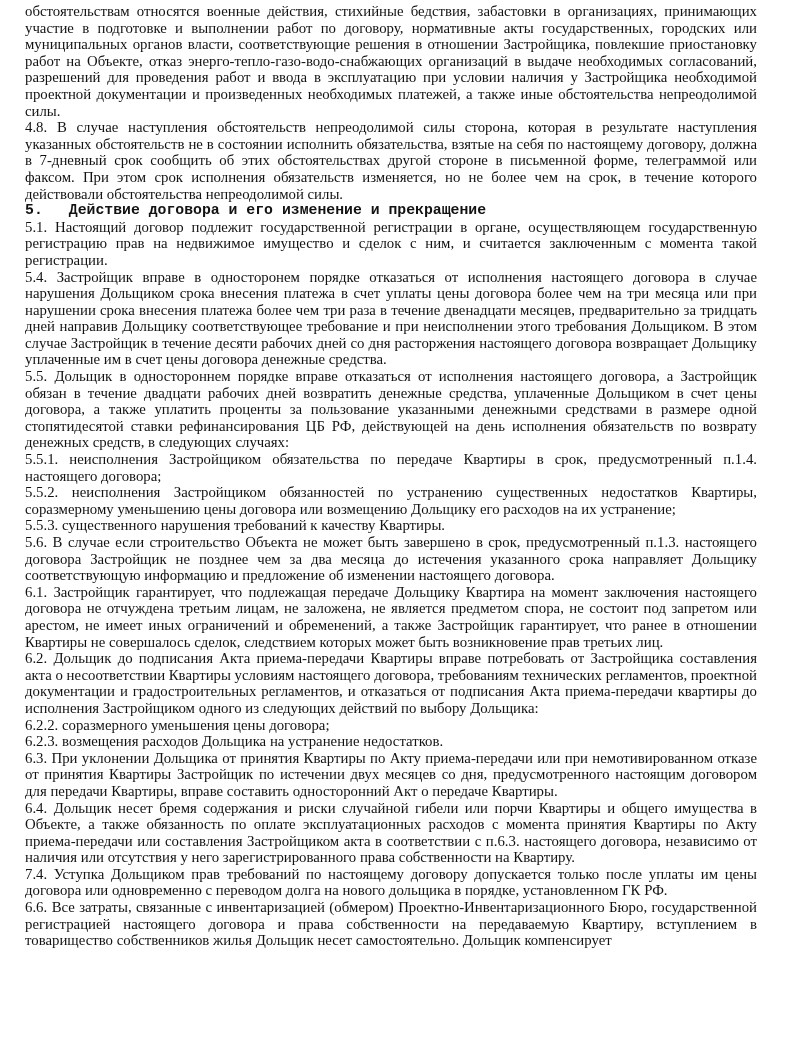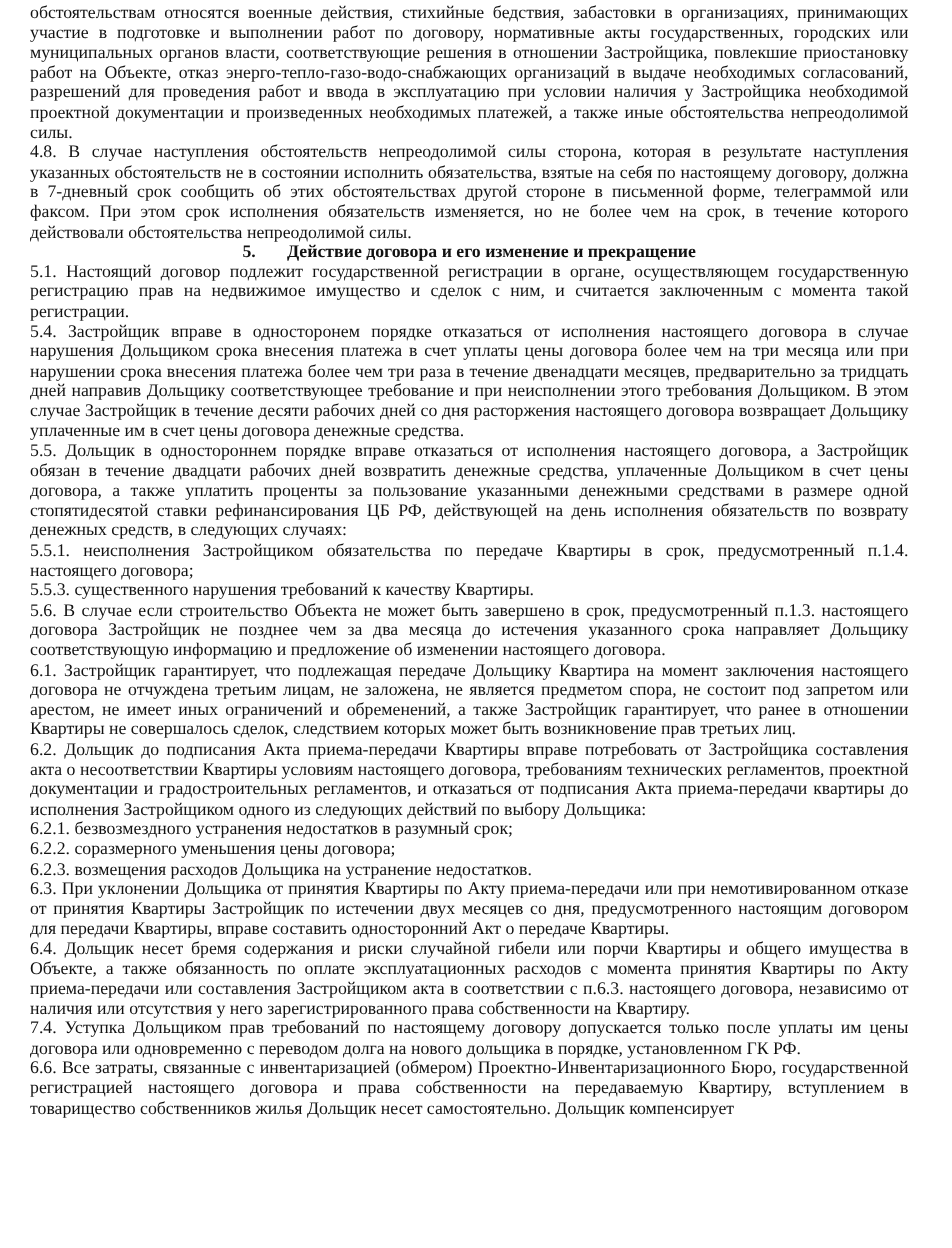--- a/index.html
+++ b/index.html
@@ -19,45 +19,45 @@
     font-size: 14.8px;
     line-height: 16.6px;
     color: #121212;
   }
   .doc-body p { margin: 0; }
   .para {
     text-align: justify;
     text-align-last: left;
   }
   .heading {
-    text-align: center;
     font-weight: bold;
+    font-family: Liberation Mono, monospace;
   }
   .heading .num {
     display: inline-block;
     margin-right: 26px;
   }
 </style>
 </head>
 <body>
 
 <div class="page">
   <div class="doc-body">
       <p class="para">обстоятельствам относятся военные действия, стихийные бедствия, забастовки в организациях, принимающих участие в подготовке и выполнении работ по договору, нормативные акты государственных, городских или муниципальных органов власти, соответствующие решения в отношении Застройщика, повлекшие приостановку работ на Объекте, отказ энерго-тепло-газо-водо-снабжающих организаций в выдаче необходимых согласований, разрешений для проведения работ и ввода в эксплуатацию при условии наличия у Застройщика необходимой проектной документации и произведенных необходимых платежей, а также иные обстоятельства непреодолимой силы.</p>
       <p class="para">4.8. В случае наступления обстоятельств непреодолимой силы сторона, которая в результате наступления указанных обстоятельств не в состоянии исполнить обязательства, взятые на себя по настоящему договору, должна в 7-дневный срок сообщить об этих обстоятельствах другой стороне в письменной форме, телеграммой или факсом. При этом срок исполнения обязательств изменяется, но не более чем на срок, в течение которого действовали обстоятельства непреодолимой силы.</p>
       <p class="heading"><span class="num">5.</span><span>Действие договора и его изменение и прекращение</span></p>
       <p class="para">5.1. Настоящий договор подлежит государственной регистрации в органе, осуществляющем государственную регистрацию прав на недвижимое имущество и сделок с ним, и считается заключенным с момента такой регистрации.</p>
       <p class="para">5.4. Застройщик вправе в одностoронем порядке отказаться от исполнения настоящего договора в случае нарушения Дольщиком срока внесения платежа в счет уплаты цены договора более чем на три месяца или при нарушении срока внесения платежа более чем три раза в течение двенадцати месяцев, предварительно за тридцать дней направив Дольщику соответствующее требование и при неисполнении этого требования Дольщиком. В этом случае Застройщик в течение десяти рабочих дней со дня расторжения настоящего договора возвращает Дольщику уплаченные им в счет цены договора денежные средства.</p>
       <p class="para">5.5. Дольщик в одностороннем порядке вправе отказаться от исполнения настоящего договора, а Застройщик обязан в течение двадцати рабочих дней возвратить денежные средства, уплаченные Дольщиком в счет цены договора, а также уплатить проценты за пользование указанными денежными средствами в размере одной стопятидесятой ставки рефинансирования ЦБ РФ, действующей на день исполнения обязательств по возврату денежных средств, в следующих случаях:</p>
       <p class="para">5.5.1. неисполнения Застройщиком обязательства по передаче Квартиры в срок, предусмотренный п.1.4. настоящего договора;</p>
+      <p class="para">5.5.2. неисполнения Застройщиком обязанностей по устранению существенных недостатков Квартиры, соразмерному уменьшению цены договора или возмещению Дольщику его расходов на их устранение;</p>
       <p class="para">5.5.3. существенного нарушения требований к качеству Квартиры.</p>
       <p class="para">5.6. В случае если строительство Объекта не может быть завершено в срок, предусмотренный п.1.3. настоящего договора Застройщик не позднее чем за два месяца до истечения указанного срока направляет Дольщику соответствующую информацию и предложение об изменении настоящего договора.</p>
       <p class="para">6.1. Застройщик гарантирует, что подлежащая передаче Дольщику Квартира на момент заключения настоящего договора не отчуждена третьим лицам, не заложена, не является предметом спора, не состоит под запретом или арестом, не имеет иных ограничений и обременений, а также Застройщик гарантирует, что ранее в отношении Квартиры не совершалось сделок, следствием которых может быть возникновение прав третьих лиц.</p>
       <p class="para">6.2. Дольщик до подписания Акта приема-передачи Квартиры вправе потребовать от Застройщика составления акта о несоответствии Квартиры условиям настоящего договора, требованиям технических регламентов, проектной документации и градостроительных регламентов, и отказаться от подписания Акта приема-передачи квартиры до исполнения Застройщиком одного из следующих действий по выбору Дольщика:</p>
-      <p class="para">6.2.1. безвозмездного устранения недостатков в разумный срок;</p>
       <p class="para">6.2.2. соразмерного уменьшения цены договора;</p>
       <p class="para">6.2.3. возмещения расходов Дольщика на устранение недостатков.</p>
       <p class="para">6.3. При уклонении Дольщика от принятия Квартиры по Акту приема-передачи или при немотивированном отказе от принятия Квартиры Застройщик по истечении двух месяцев со дня, предусмотренного настоящим договором для передачи Квартиры, вправе составить односторонний Акт о передаче Квартиры.</p>
       <p class="para">6.4. Дольщик несет бремя содержания и риски случайной гибели или порчи Квартиры и общего имущества в Объекте, а также обязанность по оплате эксплуатационных расходов с момента принятия Квартиры по Акту приема-передачи или составления Застройщиком акта в соответствии с п.6.3. настоящего договора, независимо от наличия или отсутствия у него зарегистрированного права собственности на Квартиру.</p>
       <p class="para">7.4. Уступка Дольщиком прав требований по настоящему договору допускается только после уплаты им цены договора или одновременно с переводом долга на нового дольщика в порядке, установленном ГК РФ.</p>
       <p class="para">6.6. Все затраты, связанные с инвентаризацией (обмером) Проектно-Инвентаризационного Бюро, государственной регистрацией настоящего договора и права собственности на передаваемую Квартиру, вступлением в товарищество собственников жилья Дольщик несет самостоятельно. Дольщик компенсирует</p>
     </div>
 </div>
 
 </body></html>

